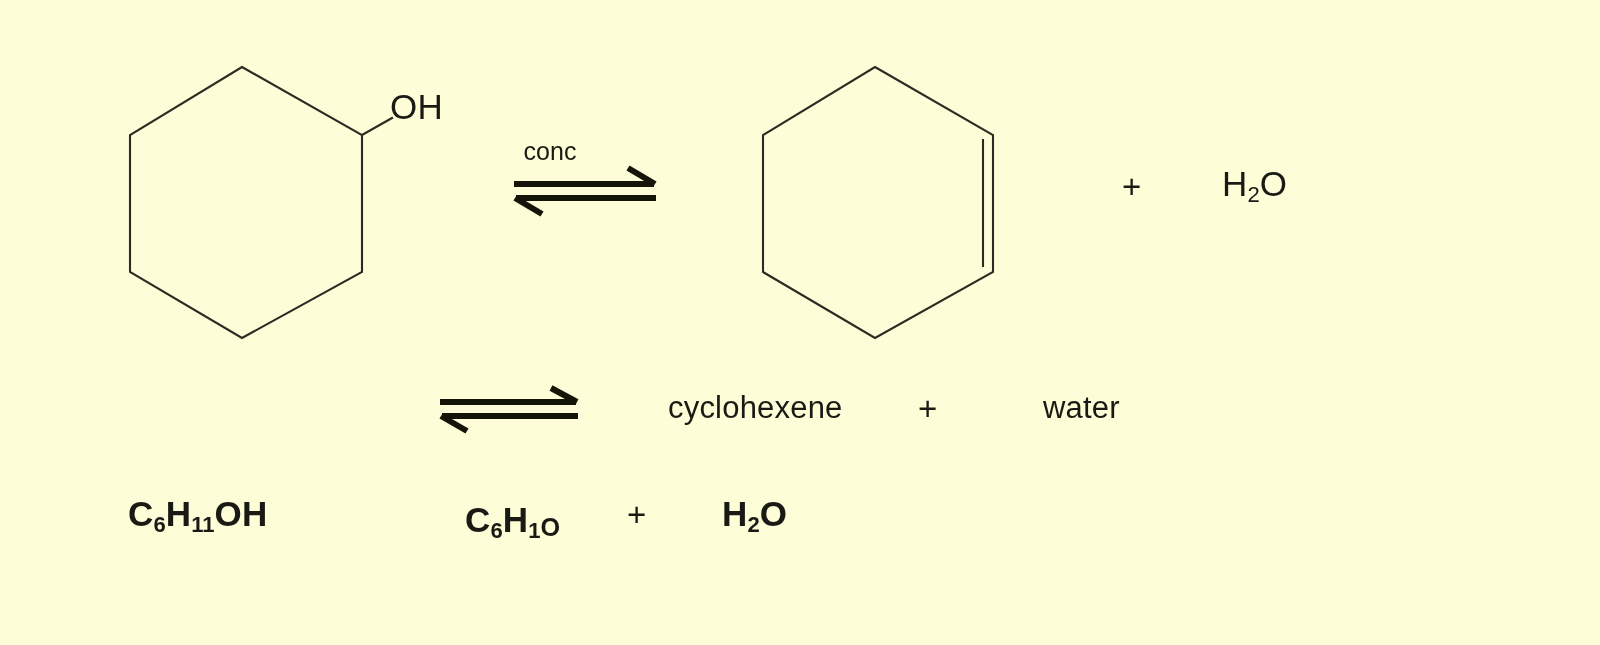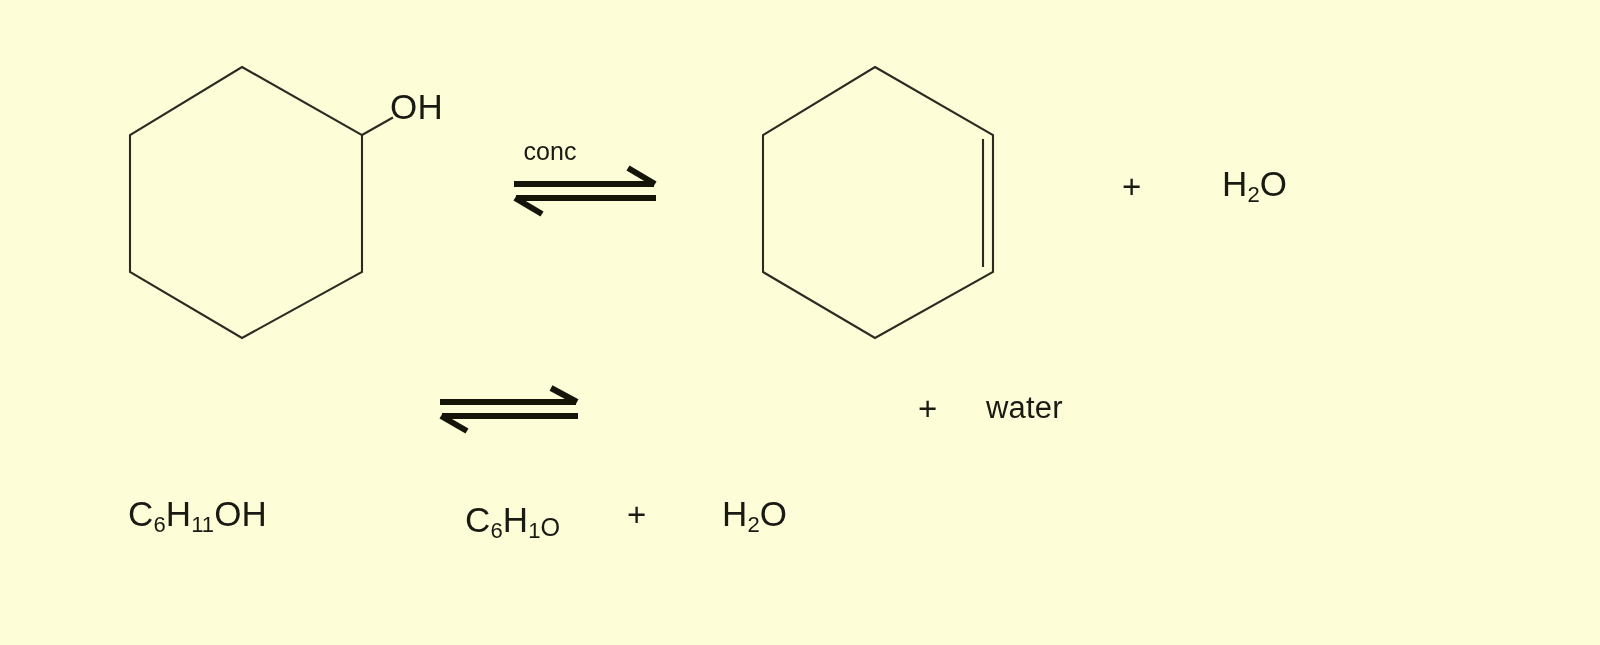--- a/index.html
+++ b/index.html
@@ -75,20 +75,21 @@
     font-size: 25px;
     text-align: center;
   }
   .name-label {
     font-size: 31px;
     letter-spacing: 0.2px;
   }
   .formula-label {
     font-size: 35px;
     letter-spacing: 0.2px;
+    font-weight: bold;
   }
   .plus-label {
     font-size: 33px;
   }
   sub {
     font-size: 0.63em;
     vertical-align: baseline;
     position: relative;
     top: 0.26em;
     letter-spacing: 0;
@@ -147,24 +148,25 @@
 
   <div class="eq-arrow" style="left:438px; top:388px;">
     <svg width="142" height="44" viewBox="0 0 142 44">
       <path class="arrow-line" d="M 2 14 L 138 14"></path>
       <path class="arrow-head" d="M 113 0 L 139 14"></path>
       <path class="arrow-line" d="M 4 28 L 140 28"></path>
       <path class="arrow-head" d="M 3 28 L 29 43"></path>
     </svg>
   </div>
 
+  <div class="label name-label" style="left:668px; top:392px;">cyclohexene</div>
 
   <div class="label plus-label" style="left:918px; top:392px;">+</div>
 
-  <div class="label name-label" style="left:986px; top:392px;">water</div>
+  <div class="label name-label" style="left:1043px; top:392px;">water</div>
 
   <div class="label formula-label" style="left:128px; top:496px;">
     <span>C</span><sub>6</sub><span>H</span><sub>11</sub><span>OH</span>
   </div>
 
   <div class="label formula-label" style="left:465px; top:502px;">
     <span>C</span><sub>6</sub><span>H</span><sub>1</sub><span class="sub-o">O</span>
   </div>
 
   <div class="label plus-label" style="left:627px; top:498px;">+</div>

